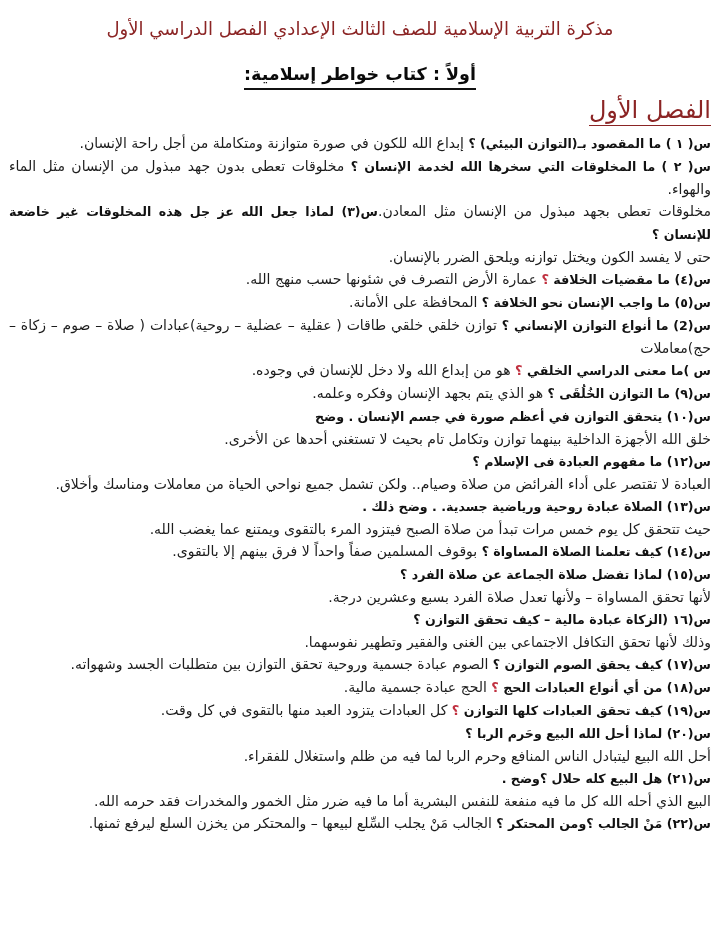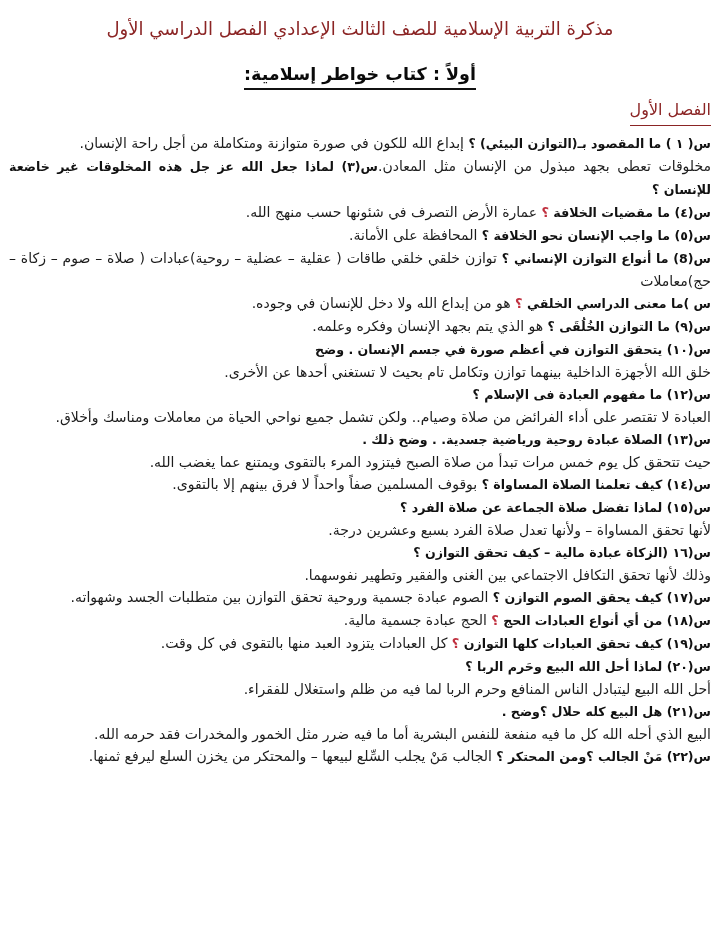--- a/index.html
+++ b/index.html
@@ -39,21 +39,21 @@
     padding-bottom:1px;
   }
   .chapter-wrap{
     text-align:right;
     margin-top:6px;
     margin-bottom:6px;
   }
   .chapter-title{
     display:inline-block;
     color:var(--maroon);
-    font-size:16px;
+    font-size:24px;
     line-height:28px;
     border-bottom:1.5px solid var(--maroon);
     padding-bottom:1px;
   }
   .content{
     text-align:justify;
   }
   .content p.line{
     line-height:22px;
     margin:0;
@@ -82,24 +82,26 @@
     <div class="doc-subtitle-wrap">
       <span class="doc-subtitle">أولاً : كتاب خواطر إسلامية:</span>
     </div>
     <div class="chapter-wrap">
       <span class="chapter-title">الفصل الأول</span>
     </div>
   </header>
 
   <main class="content">
       <p class="line"><span class="seg-q">س( ١ ) ما المقصود بـ(التوازن البيئي) ؟</span><span class="seg-a"> إبداع الله للكون في صورة متوازنة ومتكاملة من أجل راحة الإنسان.</span></p>
+      <p class="line"><span class="seg-q">س( ٢ ) ما المخلوقات التي سخرها الله لخدمة الإنسان ؟</span><span class="seg-a"> مخلوقات تعطى بدون جهد مبذول من الإنسان مثل الماء والهواء.</span></p>
       <p class="line"><span class="seg-a">مخلوقات تعطى بجهد مبذول من الإنسان مثل المعادن.</span><span class="seg-q">س(٣) لماذا جعل الله عز جل هذه المخلوقات غير خاضعة للإنسان ؟</span></p>
+      <p class="line"><span class="seg-a">حتى لا يفسد الكون ويختل توازنه ويلحق الضرر بالإنسان.</span></p>
       <p class="line"><span class="seg-q">س(٤) ما مقضيات الخلافة </span><span class="seg-r">؟</span><span class="seg-a"> عمارة الأرض التصرف في شئونها حسب منهج الله.</span></p>
       <p class="line"><span class="seg-q">س(٥) ما واجب الإنسان نحو الخلافة ؟</span><span class="seg-a"> المحافظة على الأمانة.</span></p>
-      <p class="line"><span class="seg-q">س(8) ما أنواع التوازن الإنساني ؟</span><span class="seg-a"> توازن خلقي خلقي طاقات ( عقلية – عضلية – روحية)عبادات ( صلاة – صوم – زكاة – حج)معاملات</span></p>
+      <p class="line"><span class="seg-q">س(2) ما أنواع التوازن الإنساني ؟</span><span class="seg-a"> توازن خلقي خلقي طاقات ( عقلية – عضلية – روحية)عبادات ( صلاة – صوم – زكاة – حج)معاملات</span></p>
       <p class="line"><span class="seg-q">س )ما معنى الدراسي الخلقي </span><span class="seg-r">؟</span><span class="seg-a"> هو من إبداع الله ولا دخل للإنسان في وجوده.</span></p>
       <p class="line"><span class="seg-q">س(٩) ما التوازن الخُلُقَى ؟</span><span class="seg-a"> هو الذي يتم بجهد الإنسان وفكره وعلمه.</span></p>
       <p class="line"><span class="seg-q">س(١٠) يتحقق التوازن في أعظم صورة في جسم الإنسان . وضح</span></p>
       <p class="line"><span class="seg-a">خلق الله الأجهزة الداخلية بينهما توازن وتكامل تام بحيث لا تستغني أحدها عن الأخرى.</span></p>
       <p class="line"><span class="seg-q">س(١٢) ما مفهوم العبادة فى الإسلام ؟</span></p>
       <p class="line"><span class="seg-a">العبادة لا تقتصر على أداء الفرائض من صلاة وصيام.. ولكن تشمل جميع نواحي الحياة من معاملات ومناسك وأخلاق.</span></p>
       <p class="line"><span class="seg-q">س(١٣) الصلاة عبادة روحية ورياضية جسدية. . وضح ذلك .</span></p>
       <p class="line"><span class="seg-a">حيث تتحقق كل يوم خمس مرات تبدأ من صلاة الصبح فيتزود المرء بالتقوى ويمتنع عما يغضب الله.</span></p>
       <p class="line"><span class="seg-q">س(١٤) كيف تعلمنا الصلاة المساواة ؟</span><span class="seg-a"> بوقوف المسلمين صفاً واحداً لا فرق بينهم إلا بالتقوى.</span></p>
       <p class="line"><span class="seg-q">س(١٥) لماذا تفضل صلاة الجماعة عن صلاة الفرد ؟</span></p>

